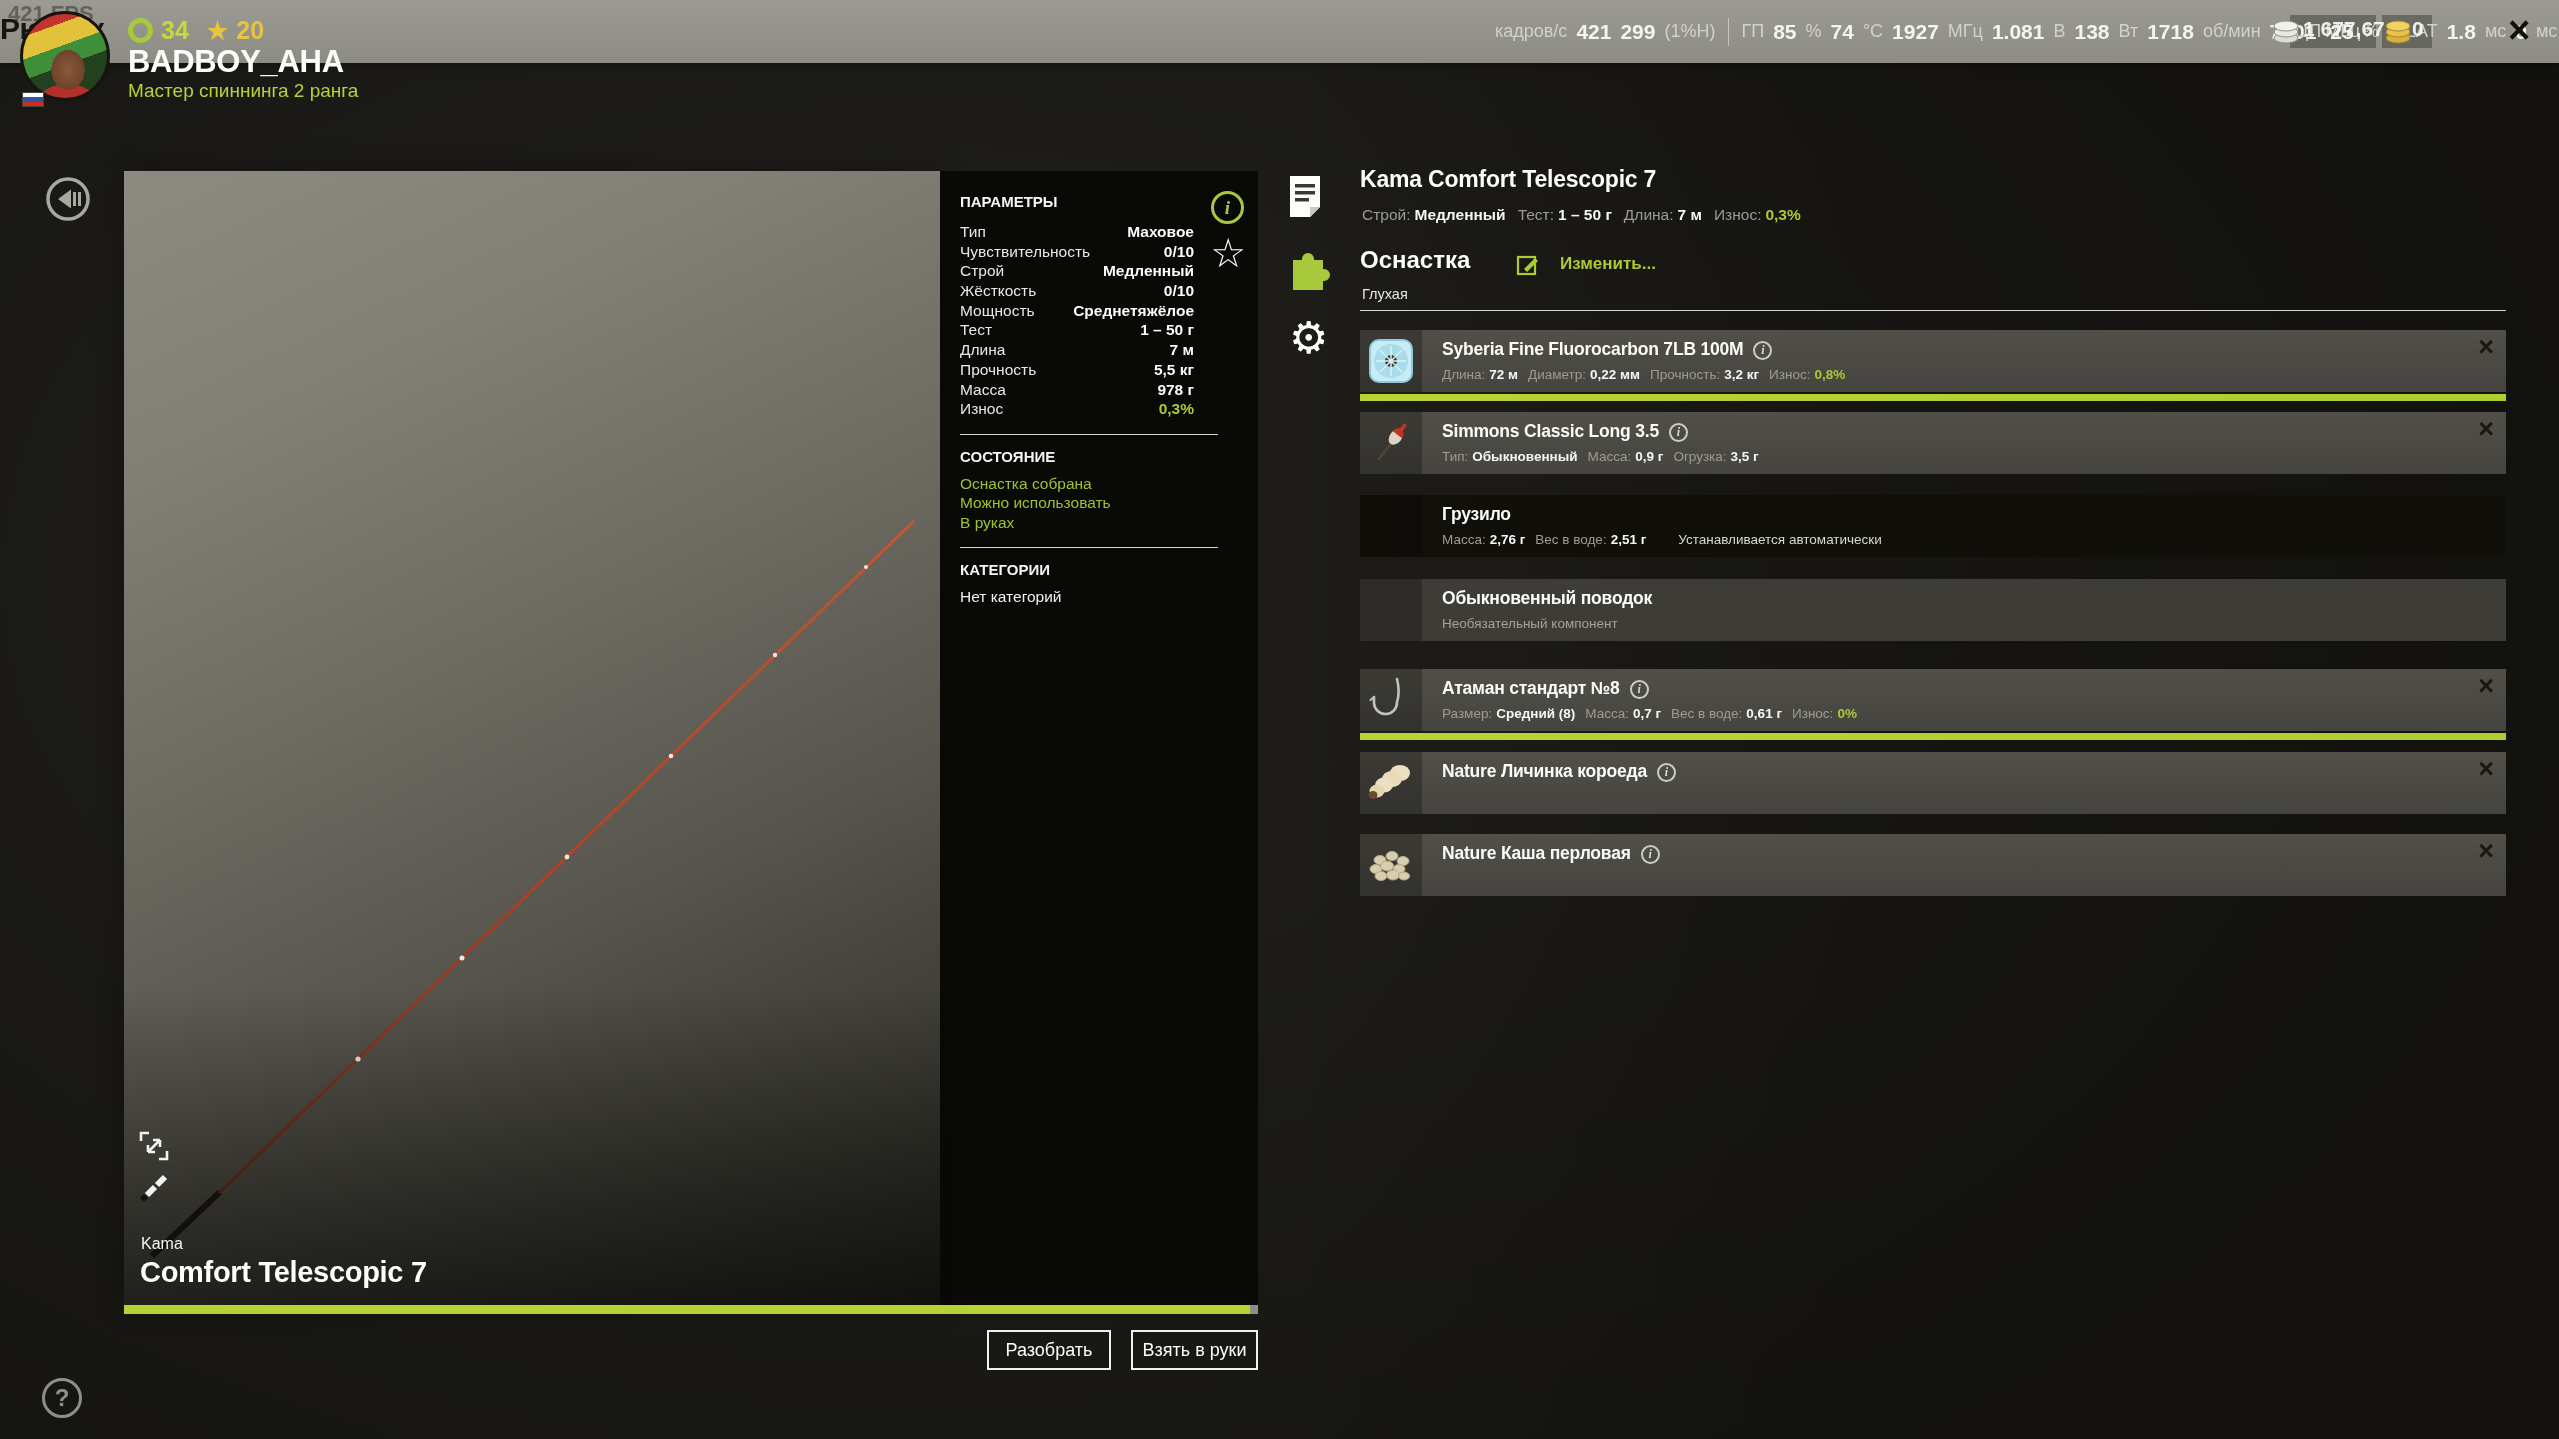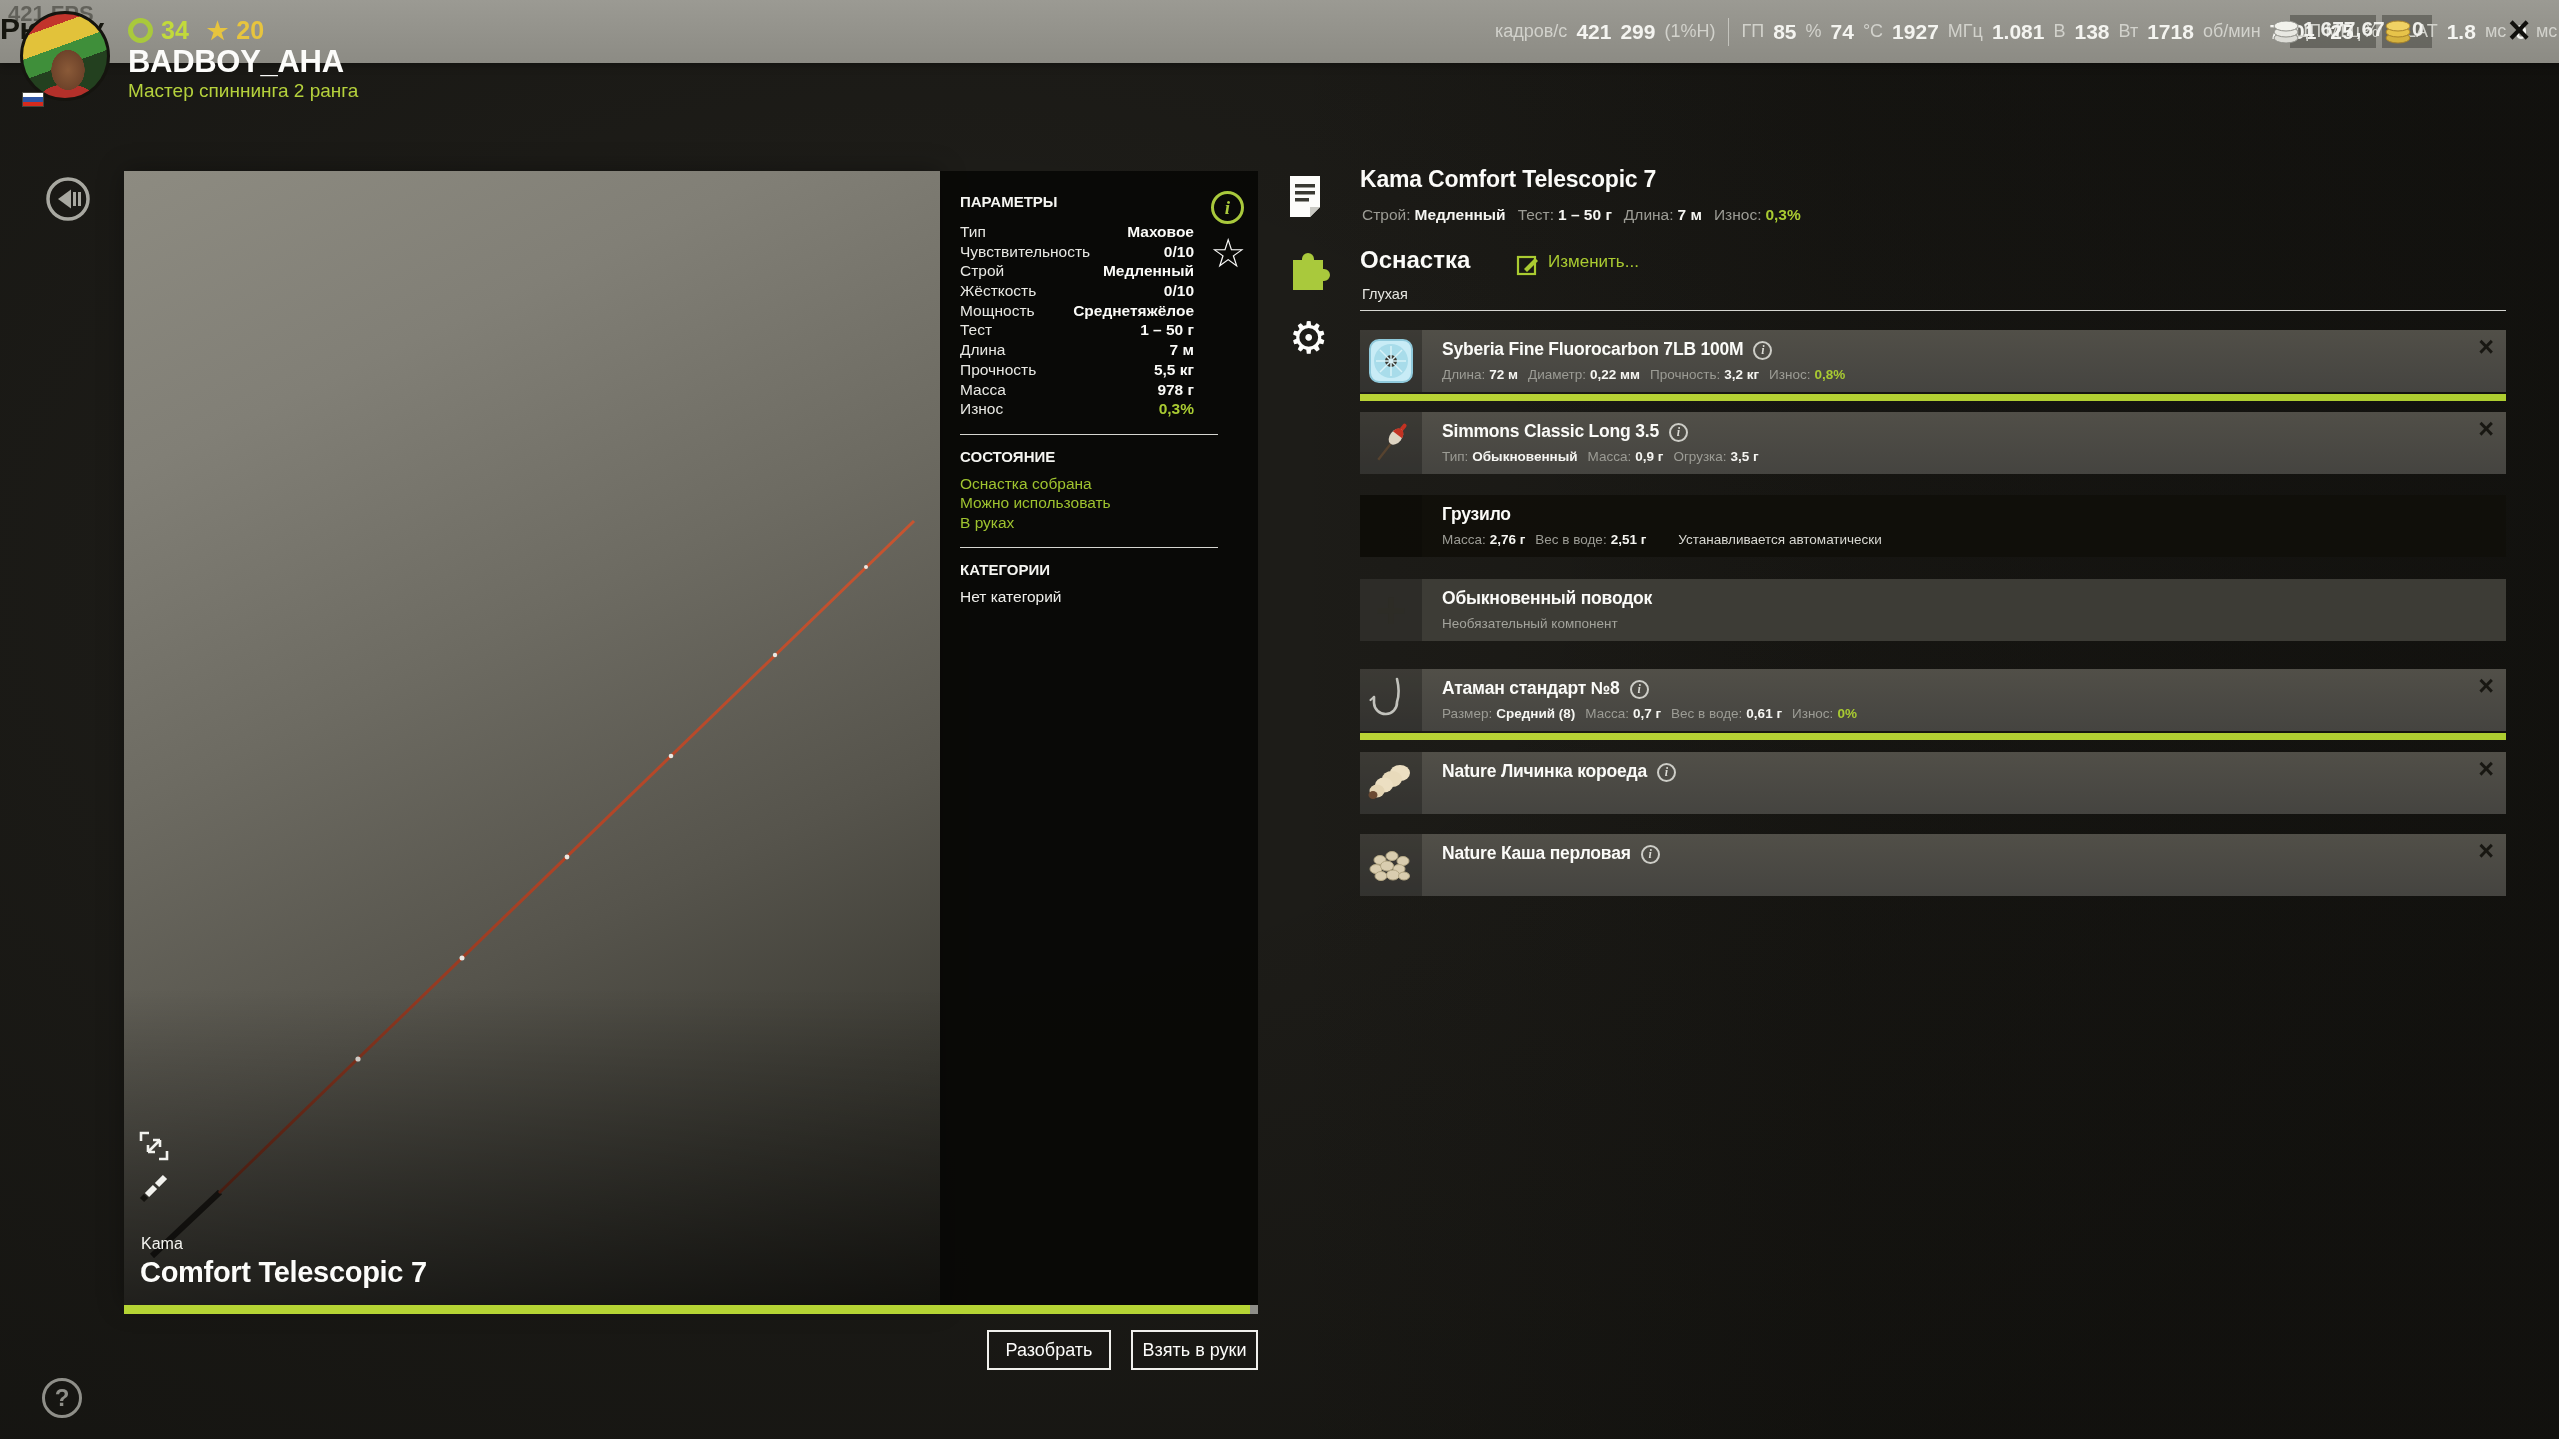--- a/index.html
+++ b/index.html
@@ -99,21 +99,21 @@
   #tabs{position:absolute;left:1287px;top:174px;width:46px;z-index:3;}
   .tabicon{margin-bottom:22px;cursor:pointer;}
   #tab-gear{font-size:44px;color:#fdfdfb;line-height:44px;margin-left:2px;}
 
   #detail-title{position:absolute;left:1360px;top:166px;font-size:23px;font-weight:bold;color:#fbfbf8;letter-spacing:-.2px;}
   #detail-specs{position:absolute;left:1362px;top:206px;font-size:15.5px;}
   .speclabel{color:#9c9c95;margin-right:4px;}
   .specval{color:#f6f6f2;font-weight:bold;margin-right:12px;}
   .specval.g{color:#a9cb32;}
   #rig-title{position:absolute;left:1360px;top:246px;font-size:24px;font-weight:bold;color:#fbfbf8;}
-  #rig-edit{position:absolute;left:1516px;top:252px;display:flex;align-items:flex-start;gap:8px;cursor:pointer;}
+  #rig-edit{position:absolute;left:1516px;top:252px;display:flex;align-items:center;gap:20px;cursor:pointer;font-weight:bold;}
   #rig-edit span{color:#aacb31;font-size:17px;}
   #rig-type{position:absolute;left:1362px;top:286px;font-size:14.5px;color:#e8e8e3;}
   #rig-divider{position:absolute;left:1360px;top:310px;width:1146px;height:1px;background:rgba(248,248,243,.85);}
 
   #rig-list{position:absolute;left:1360px;top:330px;width:1146px;}
   .rig-row{position:relative;height:62px;margin-bottom:20px;display:flex;
            background:linear-gradient(180deg,#514f48,#454440);}
   .rig-row.dark{background:rgba(16,15,10,.93);}
   .rig-row.optional{background:#3d3c36;}
   .rig-icon{width:62px;height:62px;flex:0 0 62px;background:rgba(0,0,0,.26);

